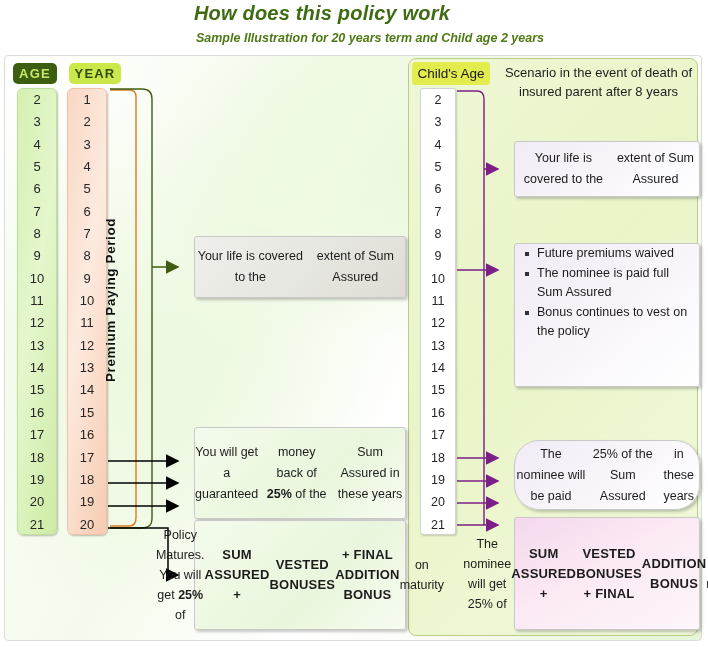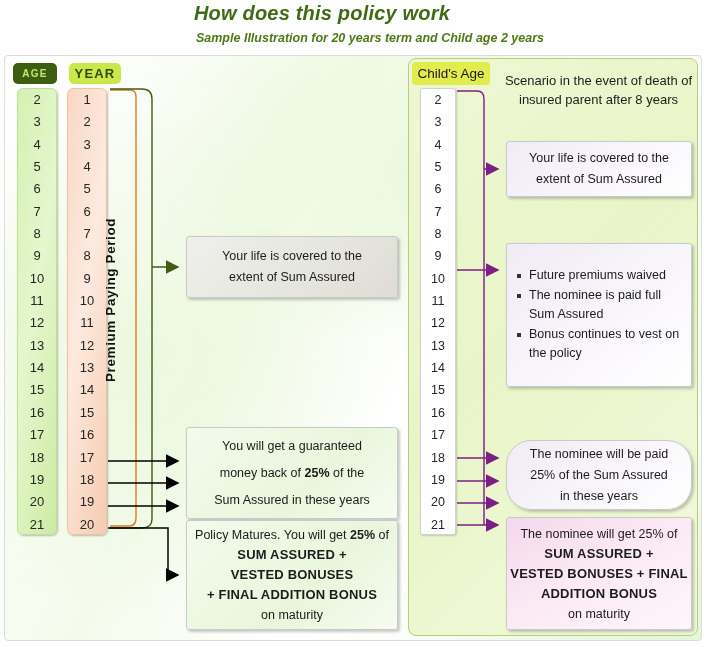--- a/index.html
+++ b/index.html
@@ -39,21 +39,21 @@
     transform:rotate(22deg);pointer-events:none;
   }
 
   
   .badge{
     position:absolute;border-radius:5px;font-weight:bold;
     display:flex;align-items:center;justify-content:center;
     letter-spacing:1.2px;
   }
   .badge-age{left:13px;top:63px;width:44px;height:21px;
-    background:#3d5e10;color:#c9e86a;font-size:10px;}
+    background:#3d5e10;color:#c9e86a;font-size:13px;}
   .badge-year{left:69px;top:63px;width:52px;height:21px;
     background:#cbe84b;color:#2f4d06;font-size:13px;}
   .badge-child{left:412px;top:62px;width:78px;height:23px;
     background:#e2ec4d;color:#1a1a1a;font-size:13.5px;font-weight:normal;
     letter-spacing:0;border-radius:4px;}
 
   
   .numcol{
     position:absolute;border-radius:6px;box-sizing:border-box;
     box-shadow:1px 1px 2px rgba(0,0,0,.25);
@@ -82,21 +82,21 @@
     letter-spacing:.6px;white-space:nowrap;
     writing-mode:vertical-rl;transform:rotate(180deg);
   }
 
   
   .box{
     position:absolute;box-sizing:border-box;
     border:1px solid #c9c9c9;border-radius:3px;
     box-shadow:2px 2px 3px rgba(0,0,0,.22);
     font-size:12.5px;color:#1c1c1c;line-height:21px;text-align:center;
-    display:flex;flex-direction:column;align-items:center;justify-content:center;
+    display:flex;flex-direction:row;align-items:center;justify-content:center;margin-left:8px;
   }
   .box.grey{background:linear-gradient(135deg,#efefeb 0%,#e6e6e0 55%,#dedcd4 100%);}
   .box.green{background:linear-gradient(135deg,#f3fbec 0%,#e9f6dc 60%,#f6fcf1 100%);}
   .box.lav{background:linear-gradient(140deg,#f1ebf5 0%,#f7f4fa 45%,#ffffff 100%);}
   .box.pink{background:linear-gradient(150deg,#f4d8ec 0%,#fbe9f4 45%,#fdf6fa 100%);}
 
   .box-cover-left{left:186px;top:236px;width:212px;height:62px;}
   .box-moneyback{left:186px;top:427px;width:212px;height:92px;gap:6px;}
   .box-matures{left:186px;top:520px;width:212px;height:110px;line-height:20px;}
   .box-cover-right{left:506px;top:141px;width:186px;height:56px;}
@@ -114,21 +114,21 @@
     background:#333;
   }
 
   
   .panel{
     position:absolute;left:408px;top:58px;width:290px;height:578px;
     box-sizing:border-box;border:1px solid #b9cc84;border-radius:8px;
     background:linear-gradient(135deg,#eef7d4 0%,#e9f5c8 45%,#f1f9dd 100%);
   }
   .panel-head{
-    position:absolute;left:496px;top:71px;width:205px;
+    position:absolute;left:496px;top:63px;width:205px;
     text-align:center;font-size:13px;color:#1d1d1d;line-height:19px;
   }
 
   
   svg.wires{position:absolute;left:0;top:0;width:708px;height:647px;pointer-events:none;}
 </style>
 </head>
 <body>
 
 <div class="page">

